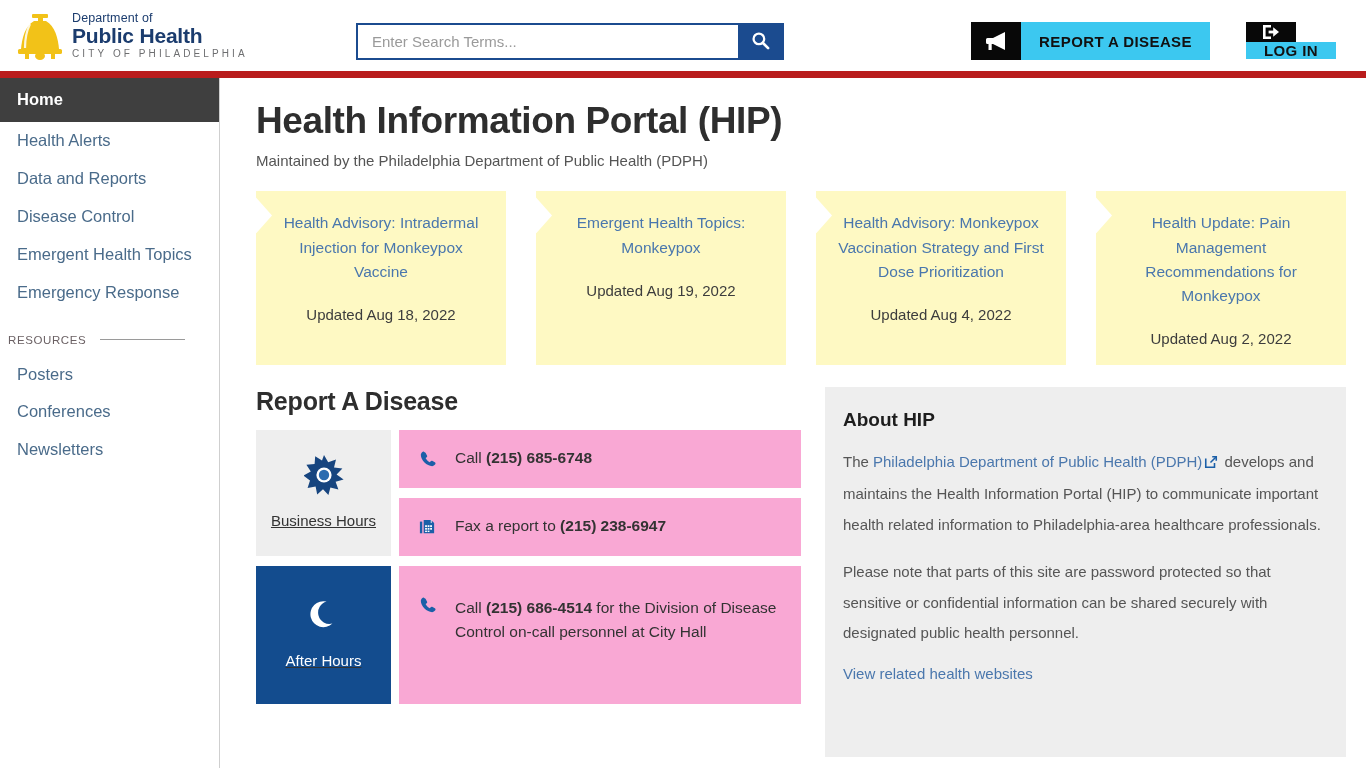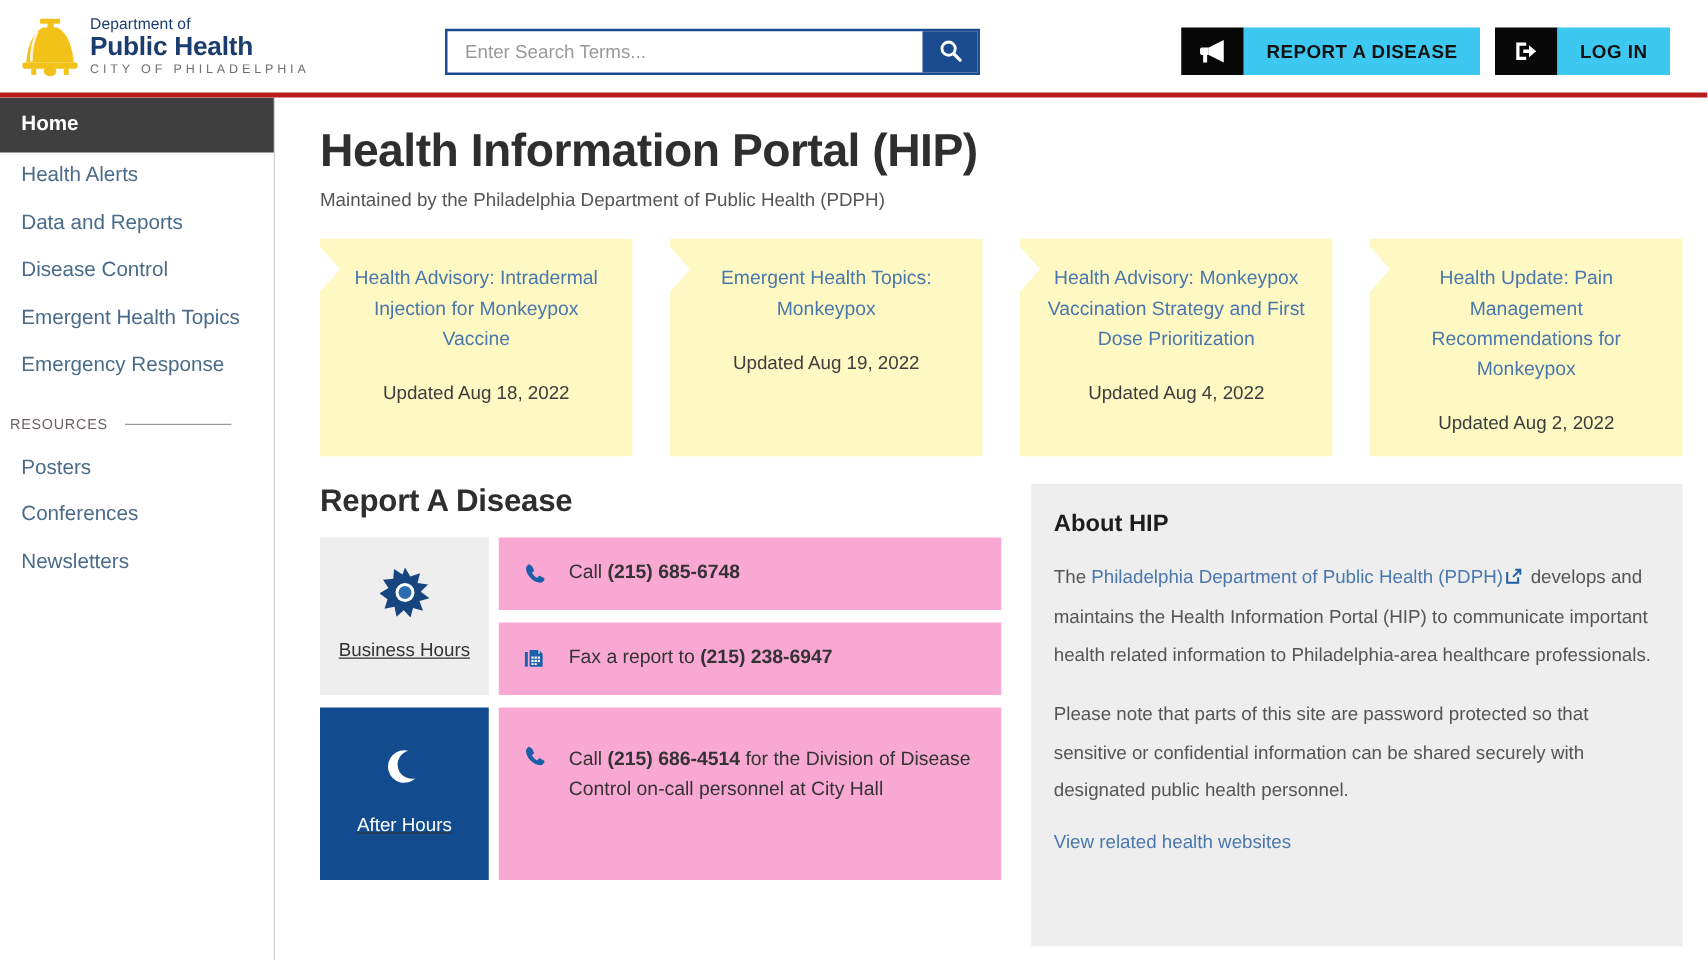--- a/index.html
+++ b/index.html
@@ -10,21 +10,21 @@
     background: #ffffff;
     font-family: "Liberation Sans", sans-serif;
     color: #333333;
   }
 
   
   .header {
     position: relative;
     height: 78px;
     background: #ffffff;
-    border-bottom: 4px solid #b91c1c;
+    border-bottom: 7px solid #b91c1c;
     display: flex;
     align-items: center;
   }
   .brand {
     display: flex;
     align-items: center;
     margin-left: 12px;
     width: 290px;
   }
   .bell-logo { width: 56px; height: 56px; flex: 0 0 56px; }
@@ -101,21 +101,21 @@
     color: #111;
     font-weight: bold;
     font-size: 15px;
     letter-spacing: 0.4px;
     display: flex;
     align-items: center;
     padding: 0 18px;
     cursor: pointer;
     white-space: nowrap;
   }
-  .hbtn-group + .hbtn-group { margin-left: 12px; }
+  .hbtn-group + .hbtn-group { margin-left: 36px; flex-direction: column; }
 
   
   .page { display: flex; height: 690px; }
 
   
   .sidebar {
     width: 220px;
     flex: 0 0 220px;
     border-right: 1px solid #cfcfcf;
     background: #ffffff;

